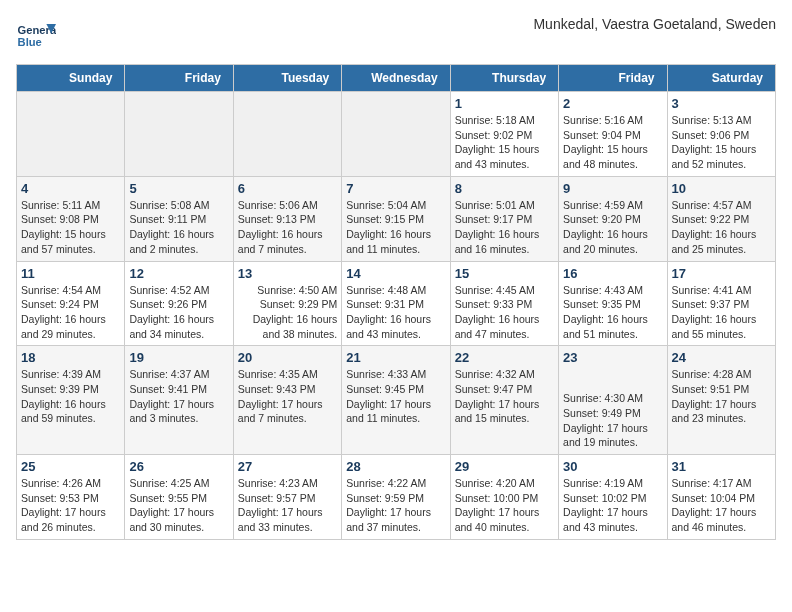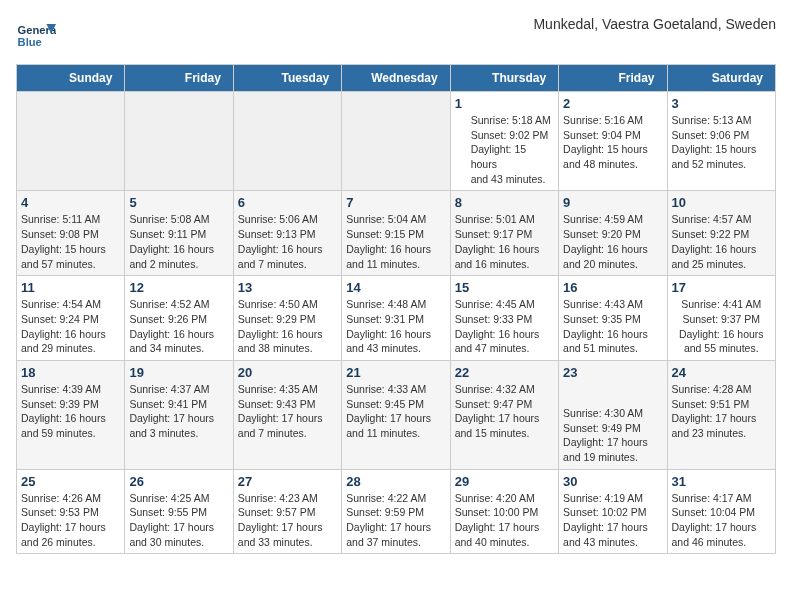--- a/index.html
+++ b/index.html
@@ -109,21 +109,21 @@
     </tr>
   </thead>
   <tbody id="calendar-body">
   <tr>
         <td class="empty"></td>
         <td class="empty"></td>
         <td class="empty"></td>
         <td class="empty"></td>
         <td>
           <div class="day-num">1</div>
-          <div class="day-info" style="white-space: pre-line; margin-left: 16px;">Sunrise: 5:18 AM
+          <div class="day-info" style="white-space: pre-line;">Sunrise: 5:18 AM
 Sunset: 9:02 PM
 Daylight: 15 hours
 and 43 minutes.</div>
         </td>
         <td>
           <div class="day-num">2</div>
           <div class="day-info" style="white-space: pre-line;">Sunrise: 5:16 AM
 Sunset: 9:04 PM
 Daylight: 15 hours
 and 48 minutes.</div>
@@ -197,21 +197,21 @@
         </td>
         <td>
           <div class="day-num">12</div>
           <div class="day-info" style="white-space: pre-line;">Sunrise: 4:52 AM
 Sunset: 9:26 PM
 Daylight: 16 hours
 and 34 minutes.</div>
         </td>
         <td>
           <div class="day-num">13</div>
-          <div class="day-info" style="white-space: pre-line;">Sunrise: 4:50 AM
+          <div class="day-info" style="white-space: pre-line; text-align: right;">Sunrise: 4:50 AM
 Sunset: 9:29 PM
 Daylight: 16 hours
 and 38 minutes.</div>
         </td>
         <td>
           <div class="day-num">14</div>
           <div class="day-info" style="white-space: pre-line;">Sunrise: 4:48 AM
 Sunset: 9:31 PM
 Daylight: 16 hours
 and 43 minutes.</div>
@@ -225,21 +225,21 @@
         </td>
         <td>
           <div class="day-num">16</div>
           <div class="day-info" style="white-space: pre-line;">Sunrise: 4:43 AM
 Sunset: 9:35 PM
 Daylight: 16 hours
 and 51 minutes.</div>
         </td>
         <td>
           <div class="day-num">17</div>
-          <div class="day-info" style="white-space: pre-line; text-align: center;">Sunrise: 4:41 AM
+          <div class="day-info" style="white-space: pre-line;">Sunrise: 4:41 AM
 Sunset: 9:37 PM
 Daylight: 16 hours
 and 55 minutes.</div>
         </td>
       </tr>
       <tr class="row-bg-alt">
         <td>
           <div class="day-num">18</div>
           <div class="day-info" style="white-space: pre-line;">Sunrise: 4:39 AM
 Sunset: 9:39 PM

